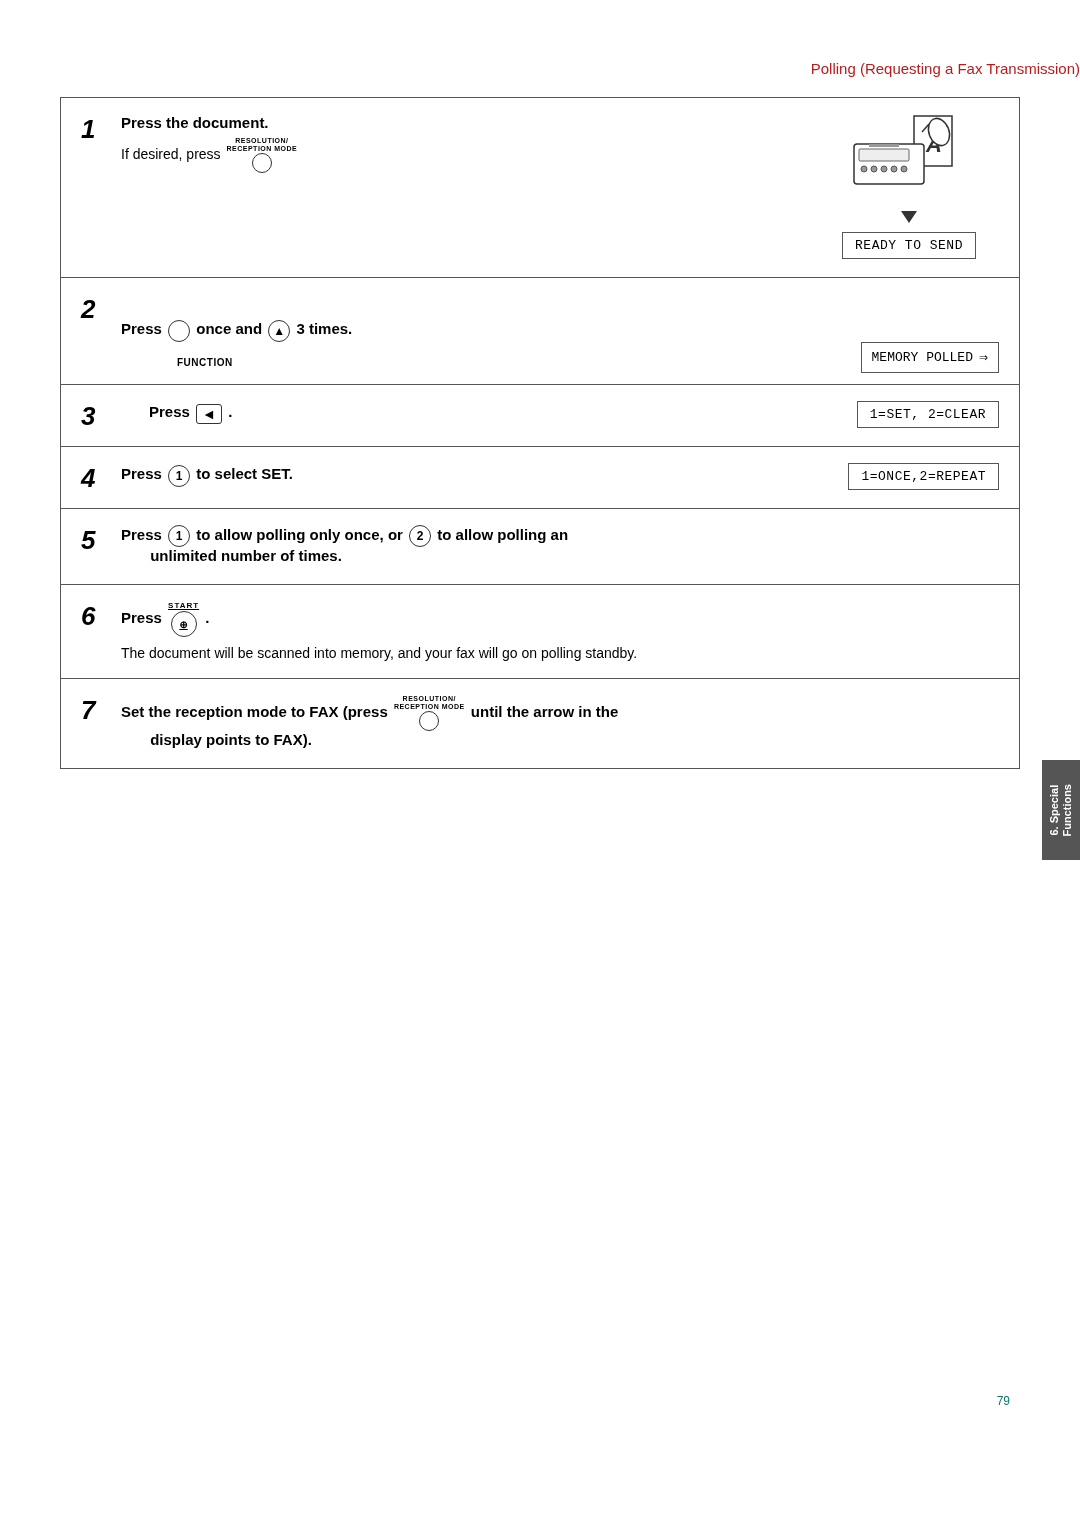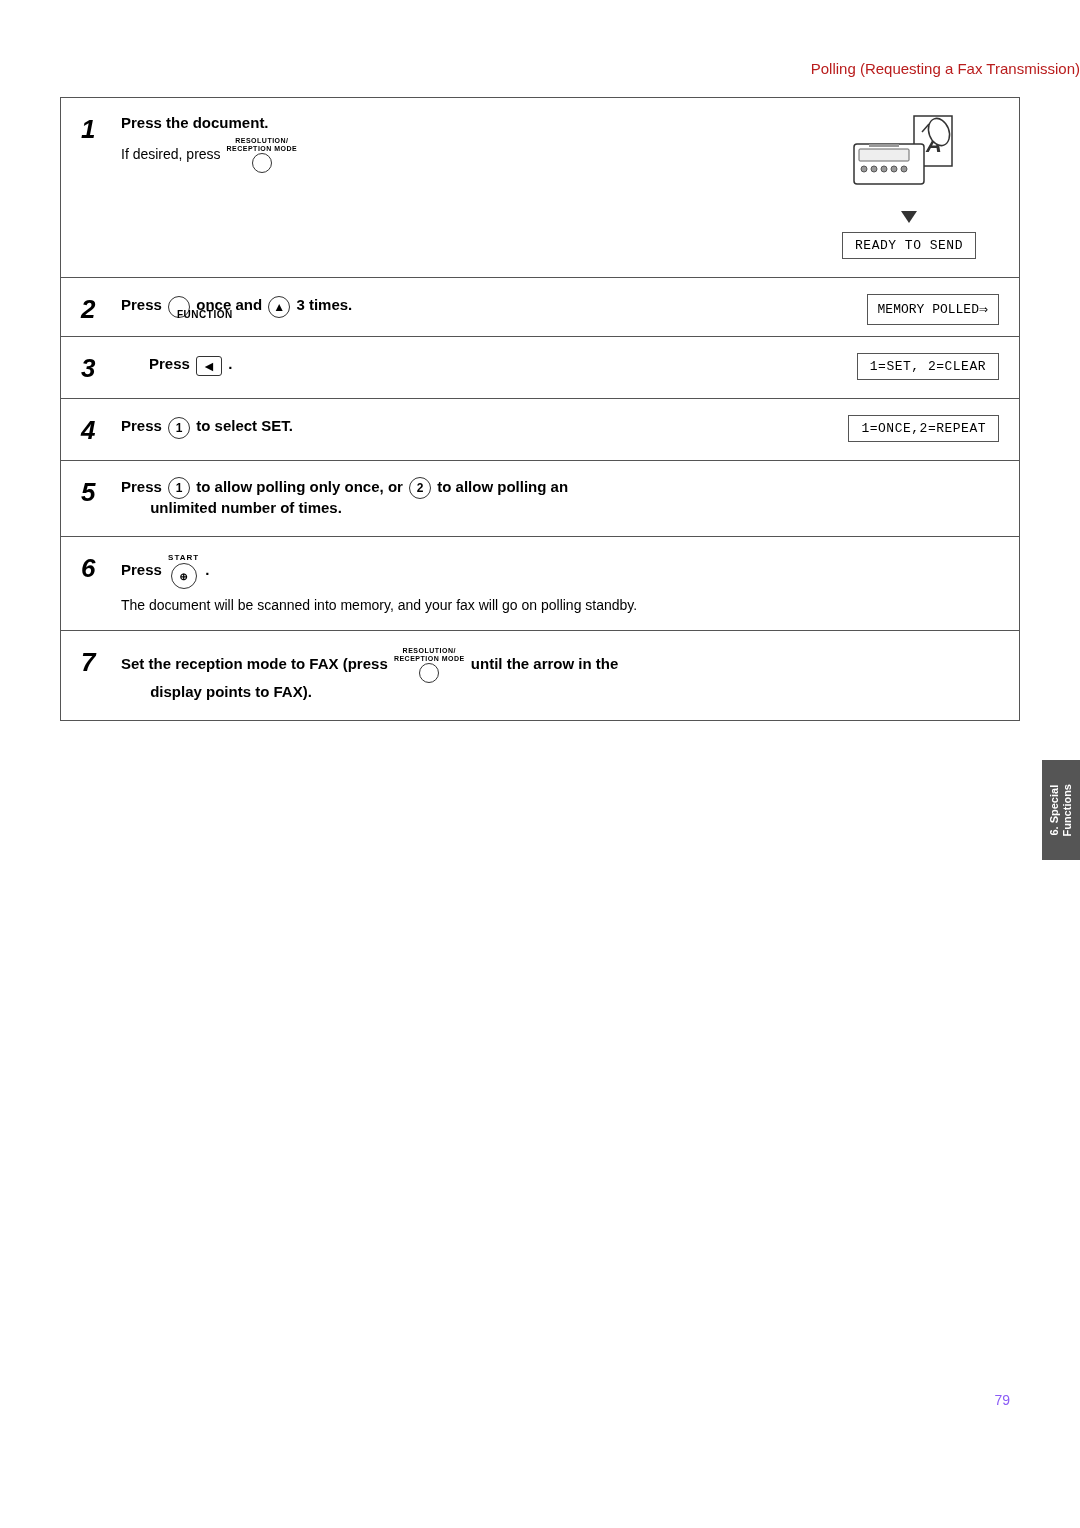--- a/index.html
+++ b/index.html
@@ -92,20 +92,21 @@
       margin: 0 2px;
     }
 
     
     .btn-start-wrap {
       display: inline-flex;
       flex-direction: column;
       align-items: center;
       vertical-align: middle;
       margin: 0 2px;
+      text-decoration: underline;
     }
 
     .btn-start-label {
       font-size: 8px;
       letter-spacing: 1px;
       font-weight: bold;
       margin-bottom: 1px;
     }
 
     .btn-start {
@@ -180,34 +181,36 @@
 
     
     .lcd-memory {
       border: 1.5px solid #555;
       background: #fff;
       padding: 5px 10px;
       font-size: 13px;
       font-family: 'Courier New', monospace;
       display: flex;
       align-items: center;
+      gap: 6px;
       white-space: nowrap;
+      margin-top: 48px;
     }
 
     .arrow-right-double {
       font-size: 15px;
     }
 
     
     .page-number {
       position: absolute;
       bottom: 120px;
       right: 70px;
-      font-size: 14px;
-      color: #8b5cf6;
+      font-size: 12px;
+      color: #0f766e;
     }
 
     
     .side-tab {
       position: absolute;
       right: 0;
       top: 760px;
       width: 38px;
       height: 100px;
       background: #555;

